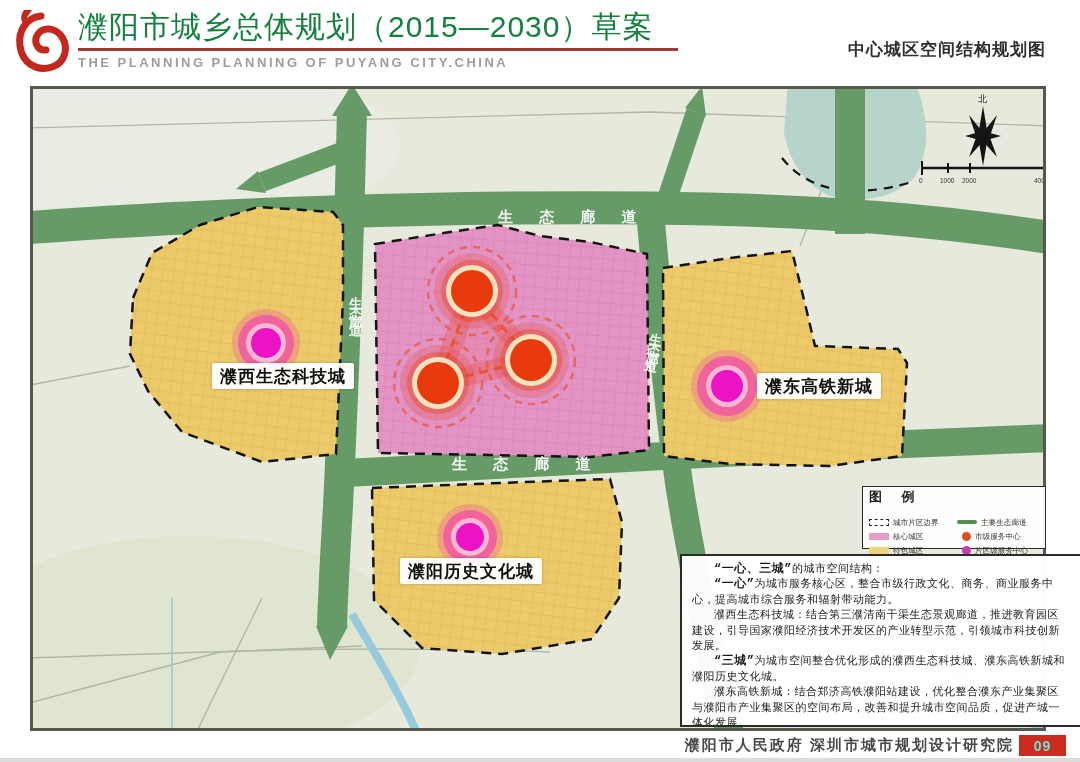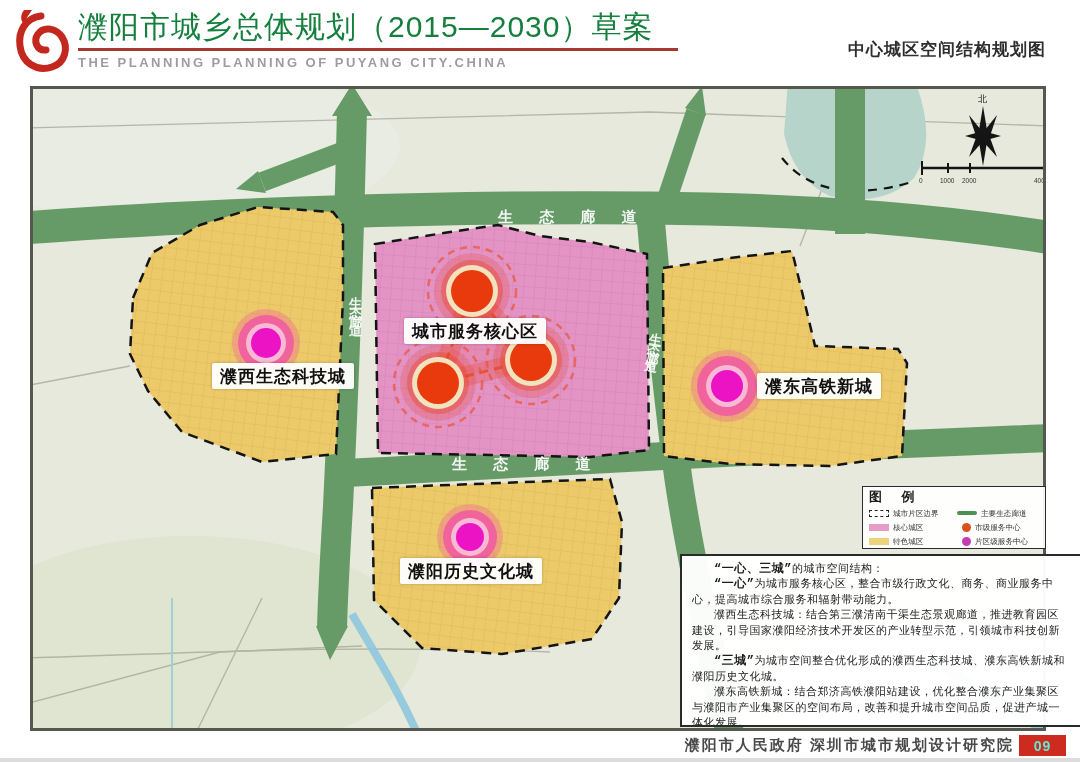--- a/index.html
+++ b/index.html
@@ -33,21 +33,21 @@
   .v-label {
     position:absolute; color:rgba(255,255,255,0.92); font-size:13px; font-weight:600;
     writing-mode:vertical-rl; text-orientation:upright; letter-spacing:9px;
   }
   
   .legend {
     position:absolute; left:862px; top:486px; width:184px; height:63px;
     background:rgba(255,255,255,0.93); border:1.5px solid #2a2a2a; padding:3px 6px 6px;
   }
   .legend-title { font-size:13px; font-weight:bold; color:#1c1c1c; letter-spacing:8px; line-height:14px; }
-  .legend-grid { display:grid; grid-template-columns:88px 84px; grid-auto-rows:14px; margin-top:2px; }
+  .legend-grid { display:grid; grid-template-columns:88px 84px; grid-auto-rows:14px; margin-top:11px; }
   .legend-item { display:flex; align-items:center; gap:4px; overflow:hidden; }
   .legend-item .lab { font-size:8px; color:#333; white-space:nowrap; transform:scale(0.95); transform-origin:left center; }
   .sw { flex:0 0 auto; }
   .sw-boundary { width:20px; height:7px; background:#fff; border:1px dashed #222; }
   .sw-pink { width:20px; height:7px; background:#e79cc5; }
   .sw-yellow { width:20px; height:7px; background:#eed37e; }
   .sw-green { width:20px; height:4px; background:#4e8f52; border-radius:2px; }
   .sw-reddot { width:9px; height:9px; border-radius:50%; background:#d8511e; margin-left:5px; }
   .sw-magdot { width:9px; height:9px; border-radius:50%; background:#c43bb4; margin-left:5px; }
   
@@ -233,21 +233,20 @@
 
       <rect x="1.5" y="1.5" width="1013" height="642" fill="none" stroke="#55584e" stroke-width="3"></rect>
     </svg>
   </div>
 
   <div class="corr-label" style="left:498px; top:208px;">生 态 廊 道</div>
   <div class="corr-label" style="left:452px; top:455px;">生 态 廊 道</div>
   <div class="v-label" style="left:346px; top:286px; height:110px;">生态廊道</div>
   <div class="v-label" style="left:640px; top:322px; height:110px; transform:rotate(9deg);">生态廊道</div>
 
-  <div class="map-label" style="left:404px; top:318px;">城市服务核心区</div>
   <div class="map-label" style="left:212px; top:363px;">濮西生态科技城</div>
   <div class="map-label" style="left:757px; top:373px;">濮东高铁新城</div>
   <div class="map-label" style="left:400px; top:558px;">濮阳历史文化城</div>
 
   <div class="legend">
     <div class="legend-title">图  例</div>
     <div class="legend-grid">
       <div class="legend-item">
         <span class="sw sw-boundary"></span>
         <span class="lab">城市片区边界</span>

